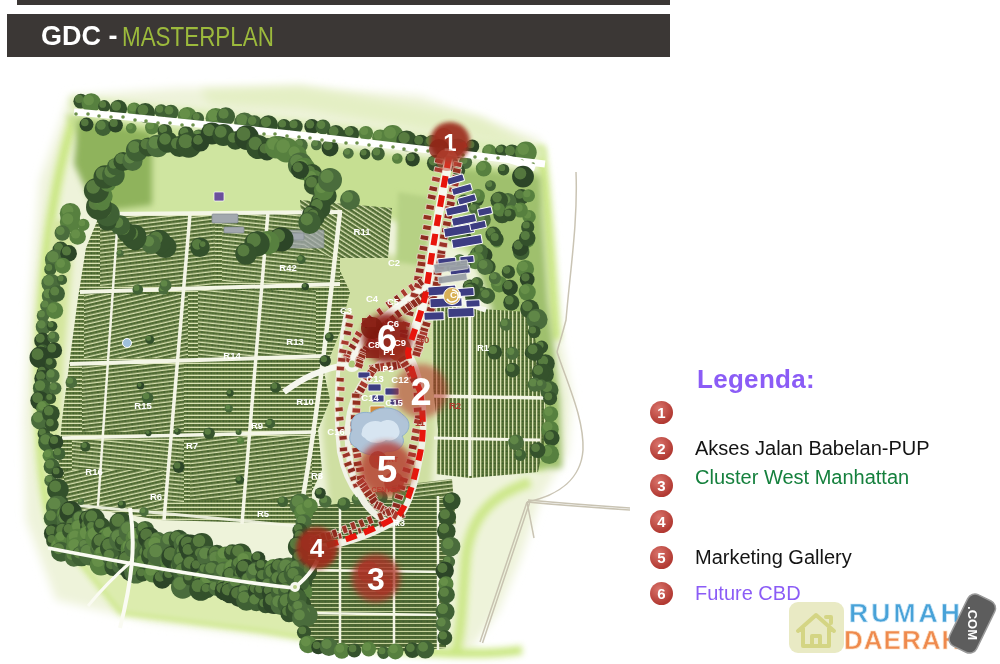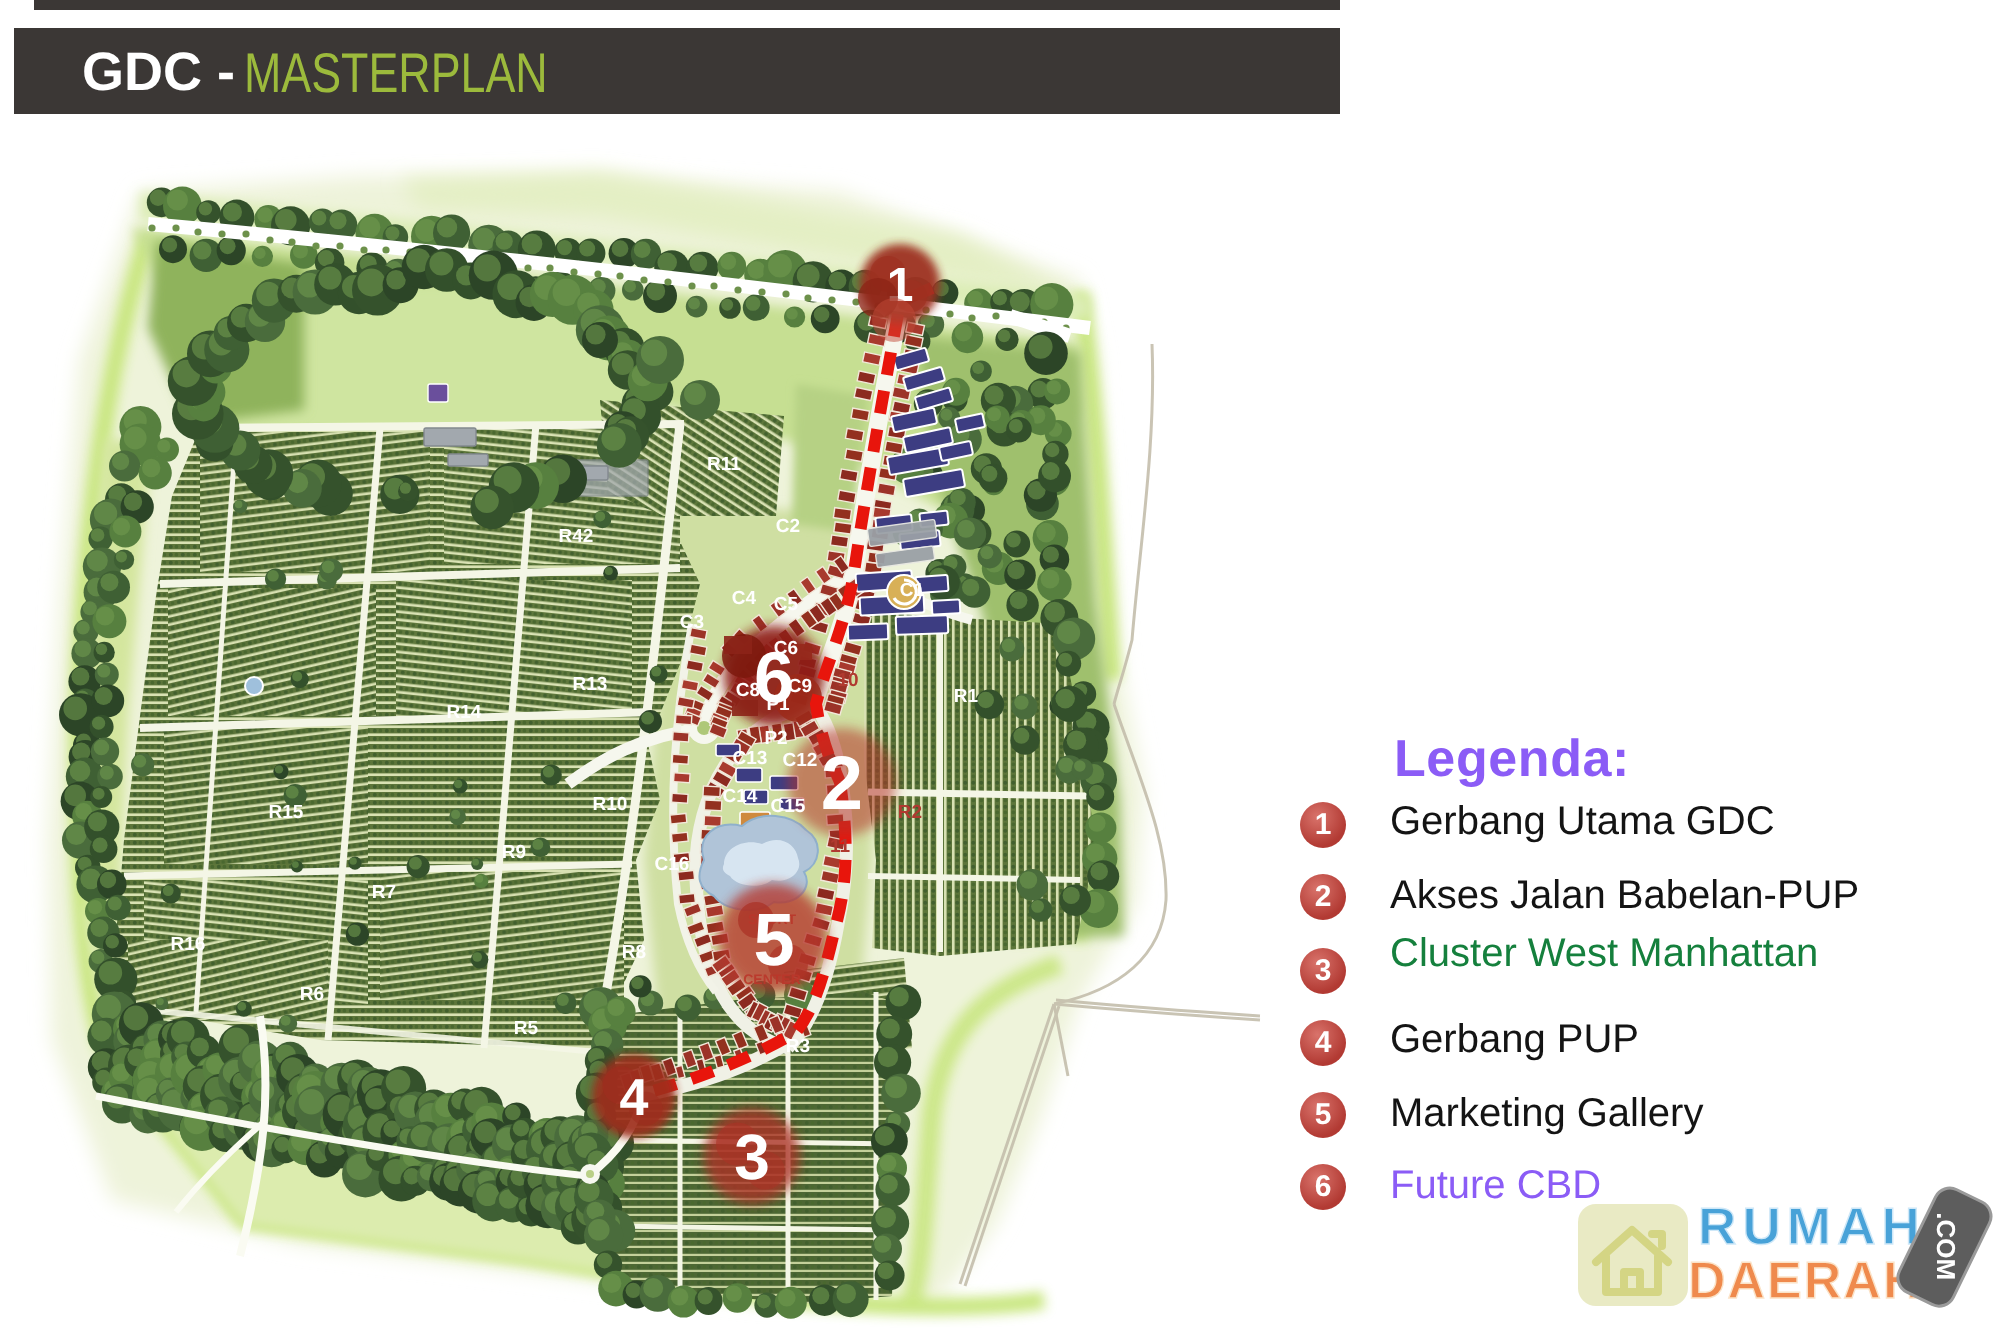--- a/index.html
+++ b/index.html
@@ -1533,33 +1533,31 @@
 <text x="455" y="409">R2</text>
 <text x="424" y="343">10</text>
 <text x="420" y="426">11</text>
 </g>
 </svg>
 
 <div class="abs" style="left:697px;top:364px;font-size:26px;font-weight:bold;color:#8b5cf6;letter-spacing:0.3px;">Legenda:</div>
 
 <div class="abs" style="left:650px;top:401px;width:23px;height:23px;border-radius:50%;background:radial-gradient(circle at 38% 32%, #d9736b, #b23a33 70%);color:#fff;font-size:15px;font-weight:bold;text-align:center;line-height:23px;">1</div>
 
-<div class="abs" style="left:695px;top:400px;font-size:20px;color:#141414;">Gerbang Utama GDC</div>
 
 <div class="abs" style="left:650px;top:437px;width:23px;height:23px;border-radius:50%;background:radial-gradient(circle at 38% 32%, #d9736b, #b23a33 70%);color:#fff;font-size:15px;font-weight:bold;text-align:center;line-height:23px;">2</div>
 
 <div class="abs" style="left:695px;top:437px;font-size:20px;color:#141414;text-align:right;">Akses Jalan Babelan-PUP</div>
 
 <div class="abs" style="left:650px;top:474px;width:23px;height:23px;border-radius:50%;background:radial-gradient(circle at 38% 32%, #d9736b, #b23a33 70%);color:#fff;font-size:15px;font-weight:bold;text-align:center;line-height:23px;">3</div>
 
 <div class="abs" style="left:695px;top:466px;font-size:20px;color:#15803d;">Cluster West Manhattan</div>
 
 <div class="abs" style="left:650px;top:510px;width:23px;height:23px;border-radius:50%;background:radial-gradient(circle at 38% 32%, #d9736b, #b23a33 70%);color:#fff;font-size:15px;font-weight:bold;text-align:center;line-height:23px;">4</div>
 
-<div class="abs" style="left:695px;top:509px;font-size:20px;color:#141414;">Gerbang PUP</div>
 
 <div class="abs" style="left:650px;top:546px;width:23px;height:23px;border-radius:50%;background:radial-gradient(circle at 38% 32%, #d9736b, #b23a33 70%);color:#fff;font-size:15px;font-weight:bold;text-align:center;line-height:23px;">5</div>
 
 <div class="abs" style="left:695px;top:546px;font-size:20px;color:#141414;">Marketing Gallery</div>
 
 <div class="abs" style="left:650px;top:582px;width:23px;height:23px;border-radius:50%;background:radial-gradient(circle at 38% 32%, #d9736b, #b23a33 70%);color:#fff;font-size:15px;font-weight:bold;text-align:center;line-height:23px;">6</div>
 
 <div class="abs" style="left:695px;top:582px;font-size:20px;color:#8b5cf6;">Future CBD</div>
 
 <div class="abs" style="left:789px;top:602px;width:55px;height:51px;background:#e9eac4;border-radius:9px;"></div>

